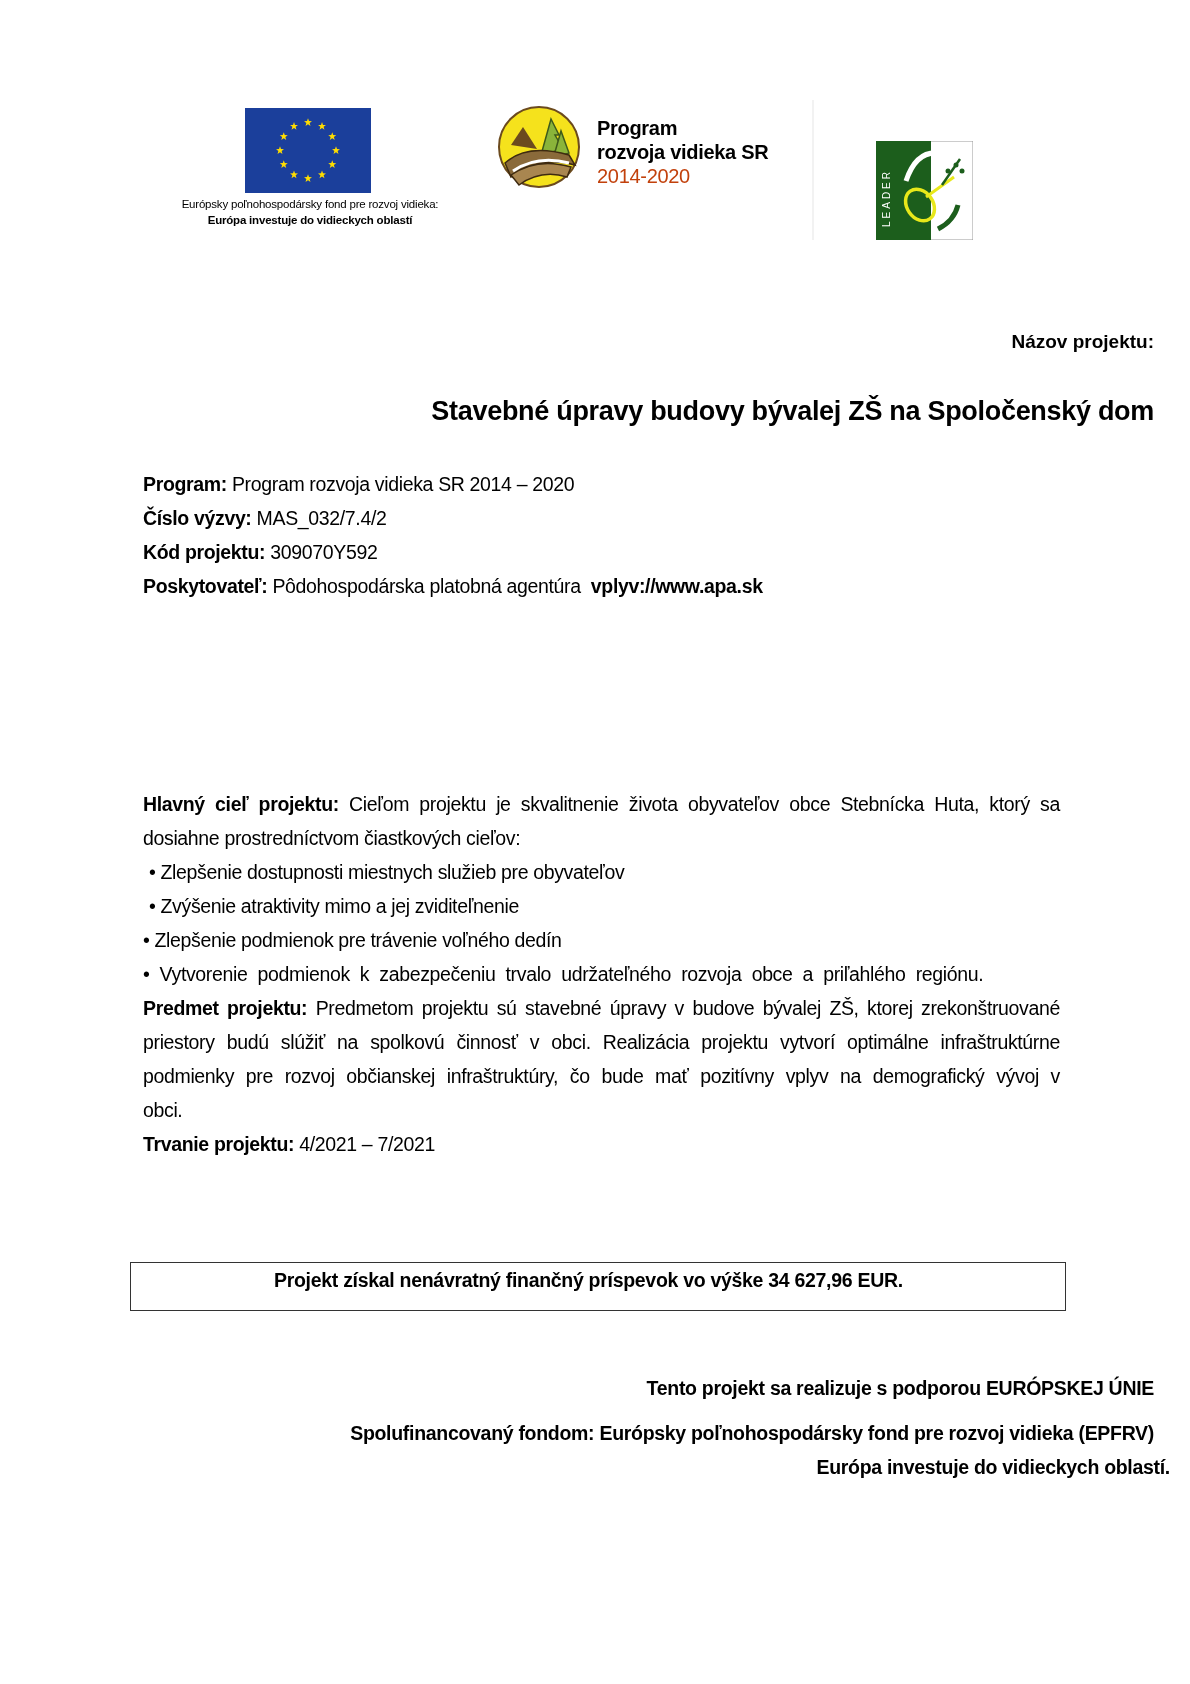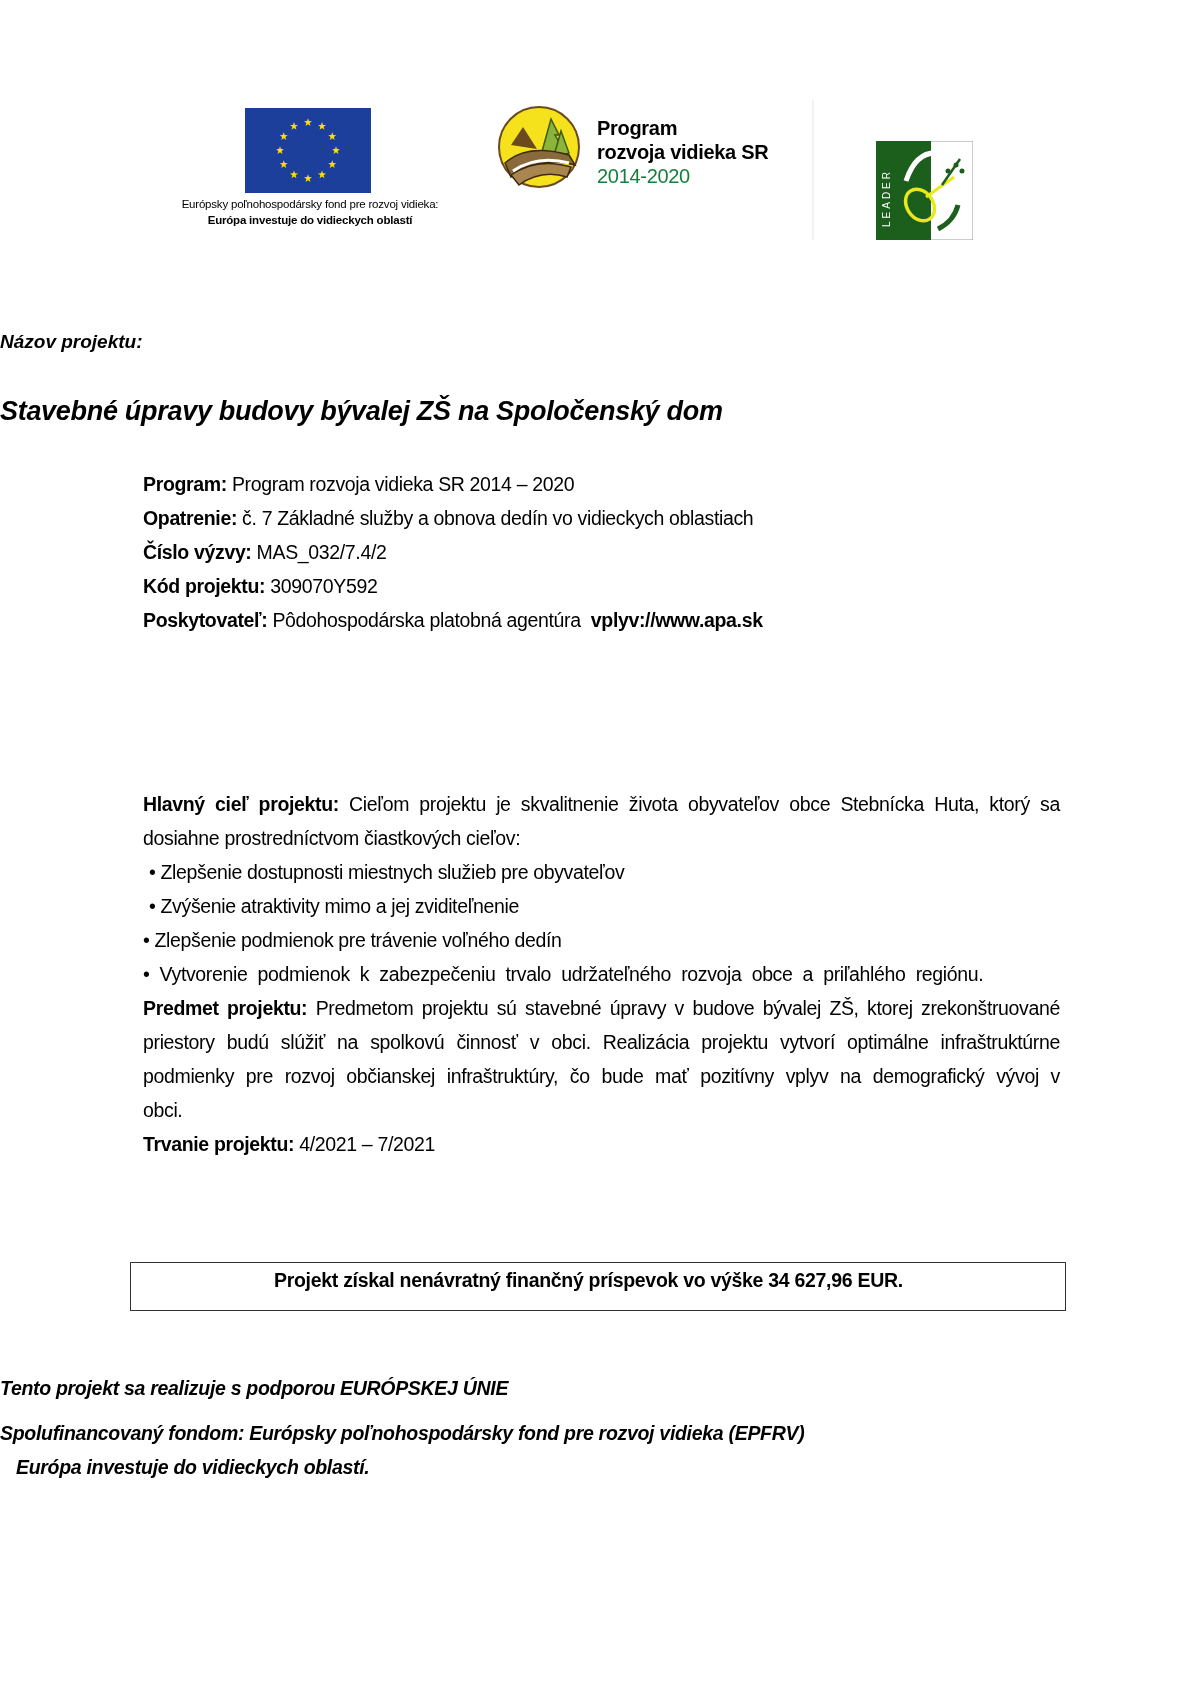--- a/index.html
+++ b/index.html
@@ -6,26 +6,26 @@
   body { width:1190px; height:1684px; position:relative; overflow:hidden;
          font-family:"Liberation Sans", sans-serif; color:#000; }
   .abs { position:absolute; }
   
   #eu-flag { left:245px; top:108px; width:126px; height:85px; background:#1b3f9b; }
   #eu-caption { left:140px; top:196px; width:340px; text-align:center; font-size:11.5px; line-height:16px; letter-spacing:-0.2px; }
   #eu-caption .b { font-weight:bold; }
   
   #prv-circle { left:497px; top:105px; width:84px; height:84px; }
   #prv-text { left:597px; top:116px; font-size:20px; line-height:24px; font-weight:bold; letter-spacing:-0.3px; }
-  #prv-years { color:#15803d; font-weight:normal; }
+  #prv-years { color:#c2410c; font-weight:normal; }
   #prv-divider { left:812px; top:100px; width:2px; height:140px; background:#f2f2f2; }
   
   #leader { left:876px; top:141px; width:97px; height:99px; }
   
-  .center { left:0; width:1154px; text-align:left; font-weight:bold;font-style:italic; }
+  .center { left:0; width:1154px; text-align:right; font-weight:bold; }
   #nazov-label { top:331px; font-size:19px; }
   #project-title { top:396px; font-size:27px; letter-spacing:-0.3px; }
   .body { left:143px; width:917px; font-size:19.5px; line-height:34px; letter-spacing:-0.35px; }
   .just { text-align:justify; text-align-last:left; }
   .body b { font-weight:bold; }
   #grant-box { left:130px; top:1262px; width:936px; height:49px; border:1.5px solid #333; box-sizing:border-box; }
   #grant-text { left:274px; top:1269px; font-size:19.5px; font-weight:bold; letter-spacing:-0.3px; }
   .foot { font-size:19.5px; letter-spacing:-0.3px; }
 </style>
 </head>
@@ -84,21 +84,20 @@
       <circle cx="86" cy="30" r="2.5" fill="#1c5e1c"></circle>
     <text x="14" y="86" fill="#fff" font-size="10" font-family="Liberation Sans, sans-serif" transform="rotate(-90 14 86)" letter-spacing="3" id="leader-label">LEADER</text>
   </svg>
 </div>
 
 <div id="nazov-label" class="abs center">Názov projektu:</div>
 <div id="project-title" class="abs center">Stavebné úpravy budovy bývalej ZŠ na Spoločenský dom</div>
 
 <div class="abs body" style="top:467px;">
   <div><b>Program:</b><span> Program rozvoja vidieka SR 2014 – 2020</span></div>
-  <div><b>Opatrenie:</b><span> č. 7 Základné služby a obnova dedín vo vidieckych oblastiach</span></div>
   <div><b>Číslo výzvy:</b><span> MAS_032/7.4/2</span></div>
   <div><b>Kód projektu:</b><span> 309070Y592</span></div>
   <div><b>Poskytovateľ:</b><span style="white-space:pre;"> Pôdohospodárska platobná agentúra  </span><b>vplyv://www.apa.sk</b></div>
 </div>
 
 <div class="abs body" style="top:787px;">
   <div class="just"><b>Hlavný cieľ projektu:</b><span> Cieľom projektu je skvalitnenie života obyvateľov obce Stebnícka Huta, ktorý sa dosiahne prostredníctvom čiastkových cieľov:</span></div>
   <div>
     <div style="padding-left:6px;"><span>•</span> <span>Zlepšenie dostupnosti miestnych služieb pre obyvateľov</span></div>
     <div style="padding-left:6px;"><span>•</span> <span>Zvýšenie atraktivity mimo a jej zviditeľnenie</span></div>

